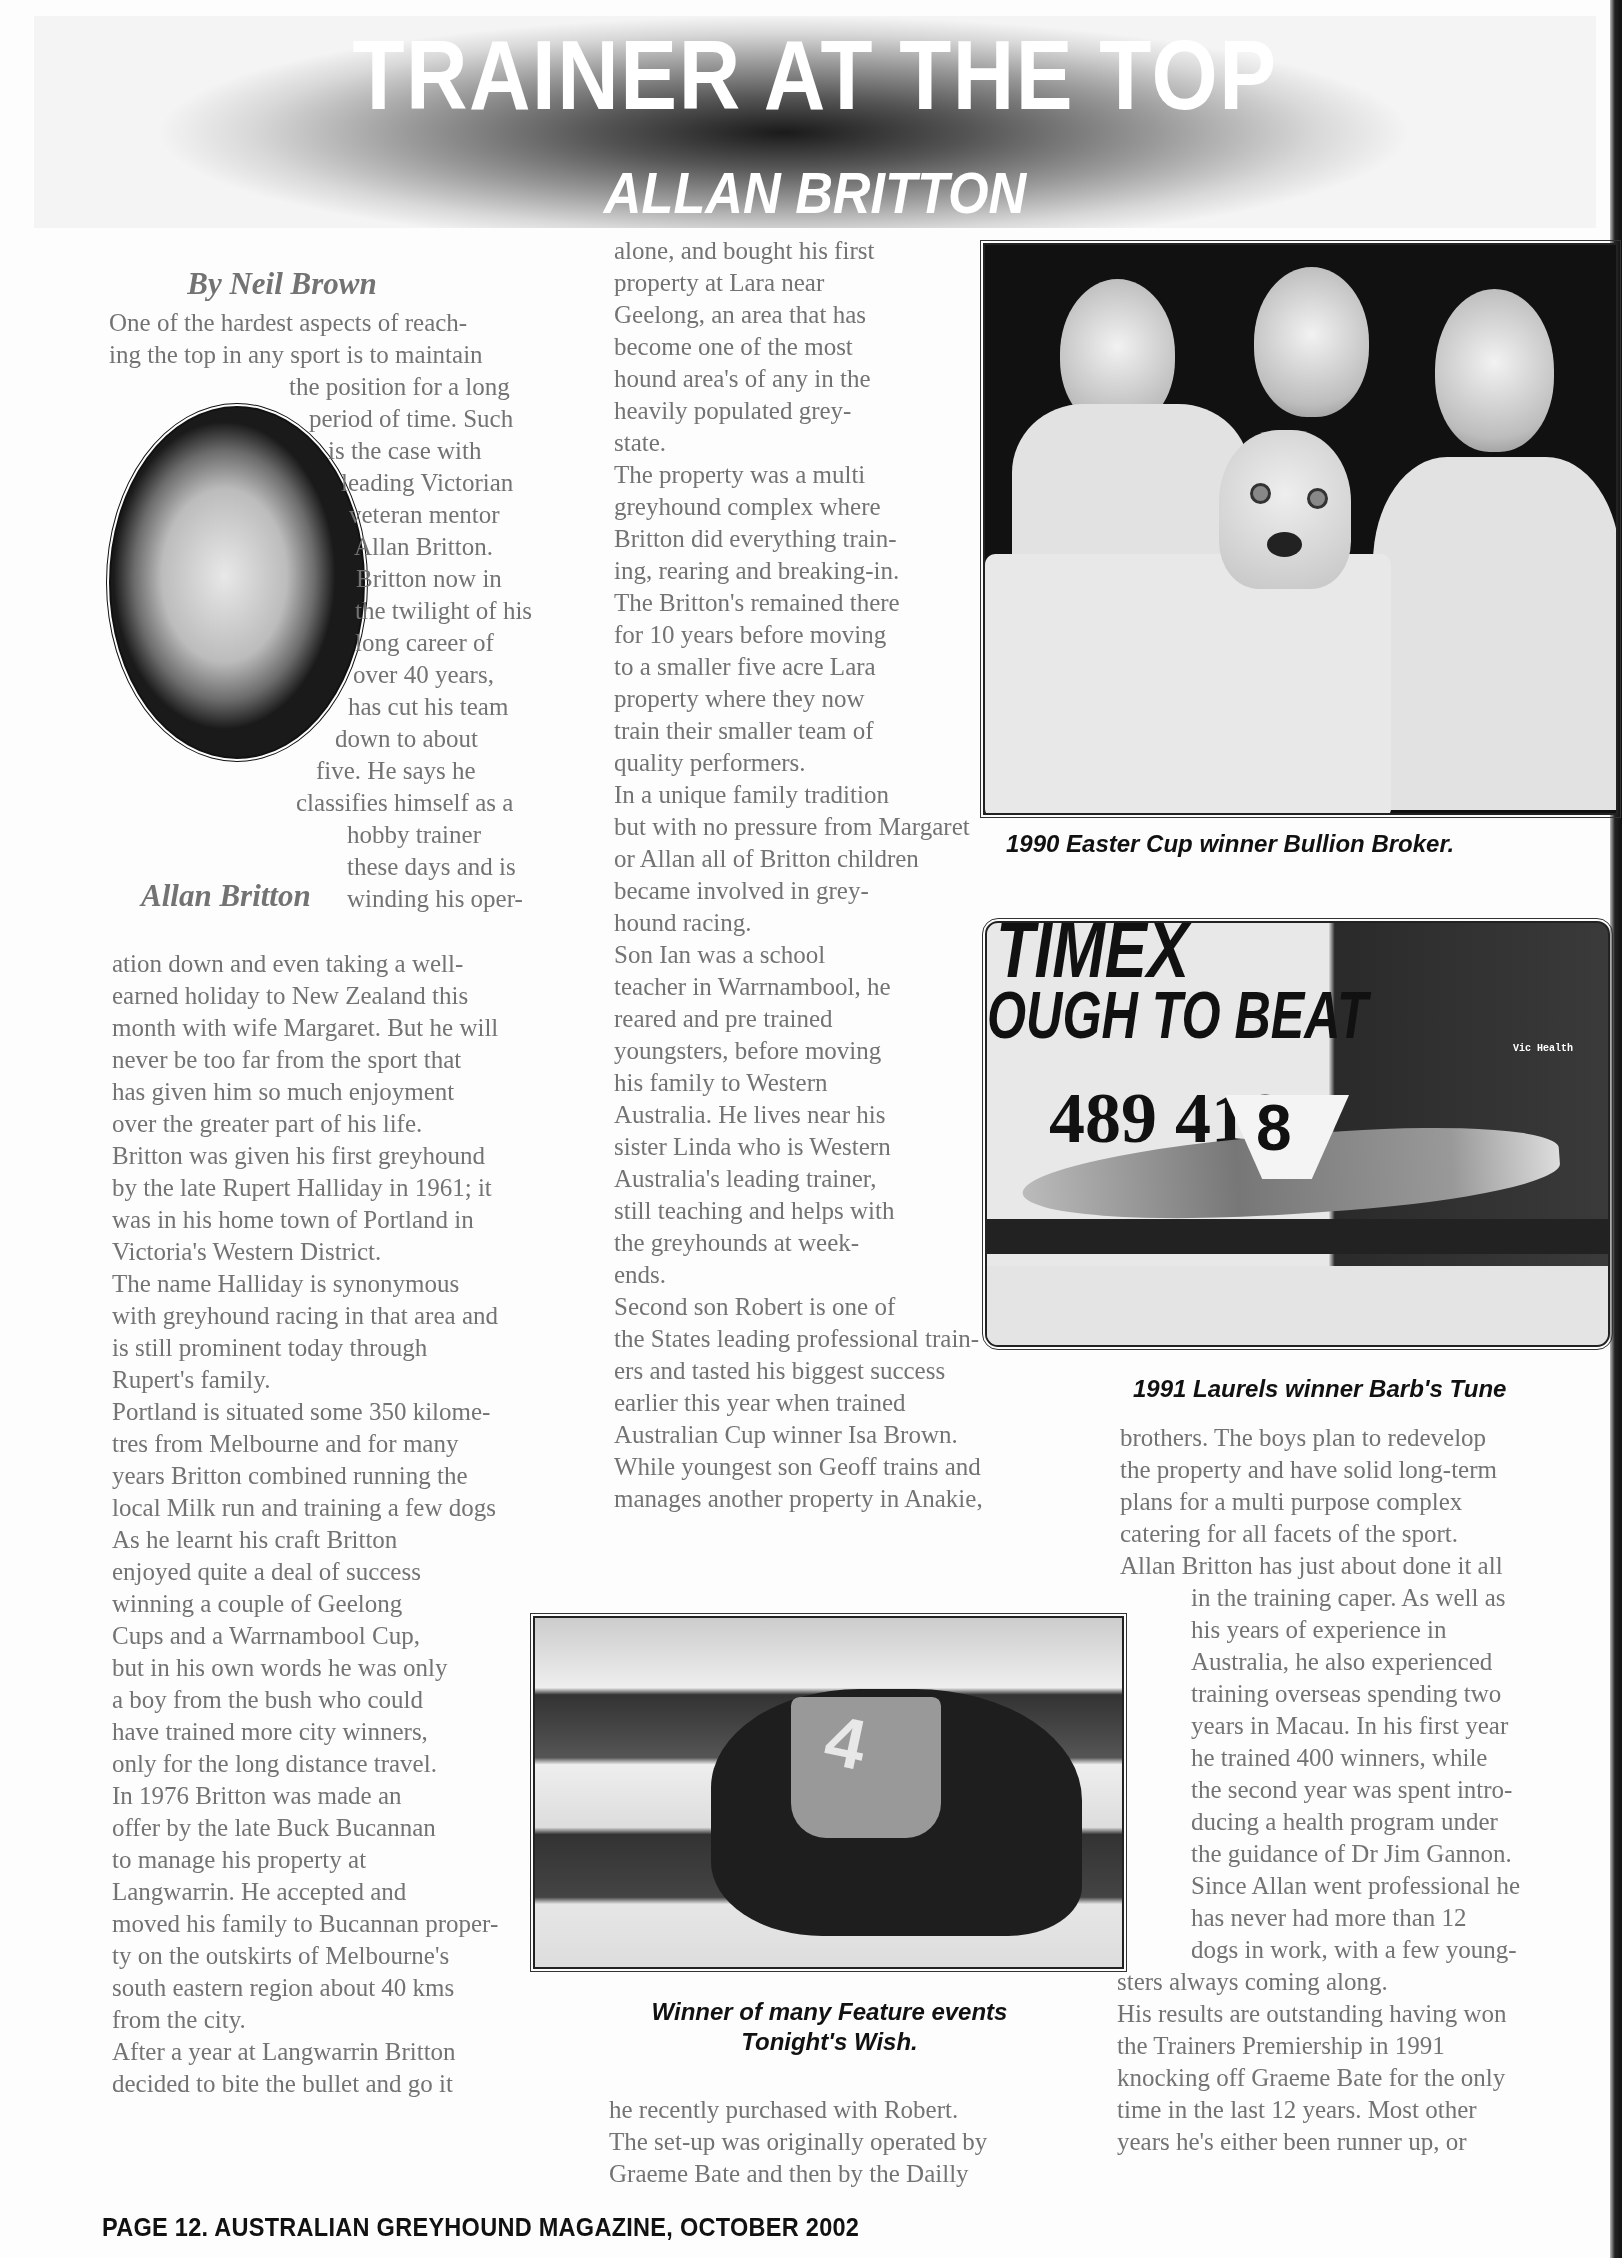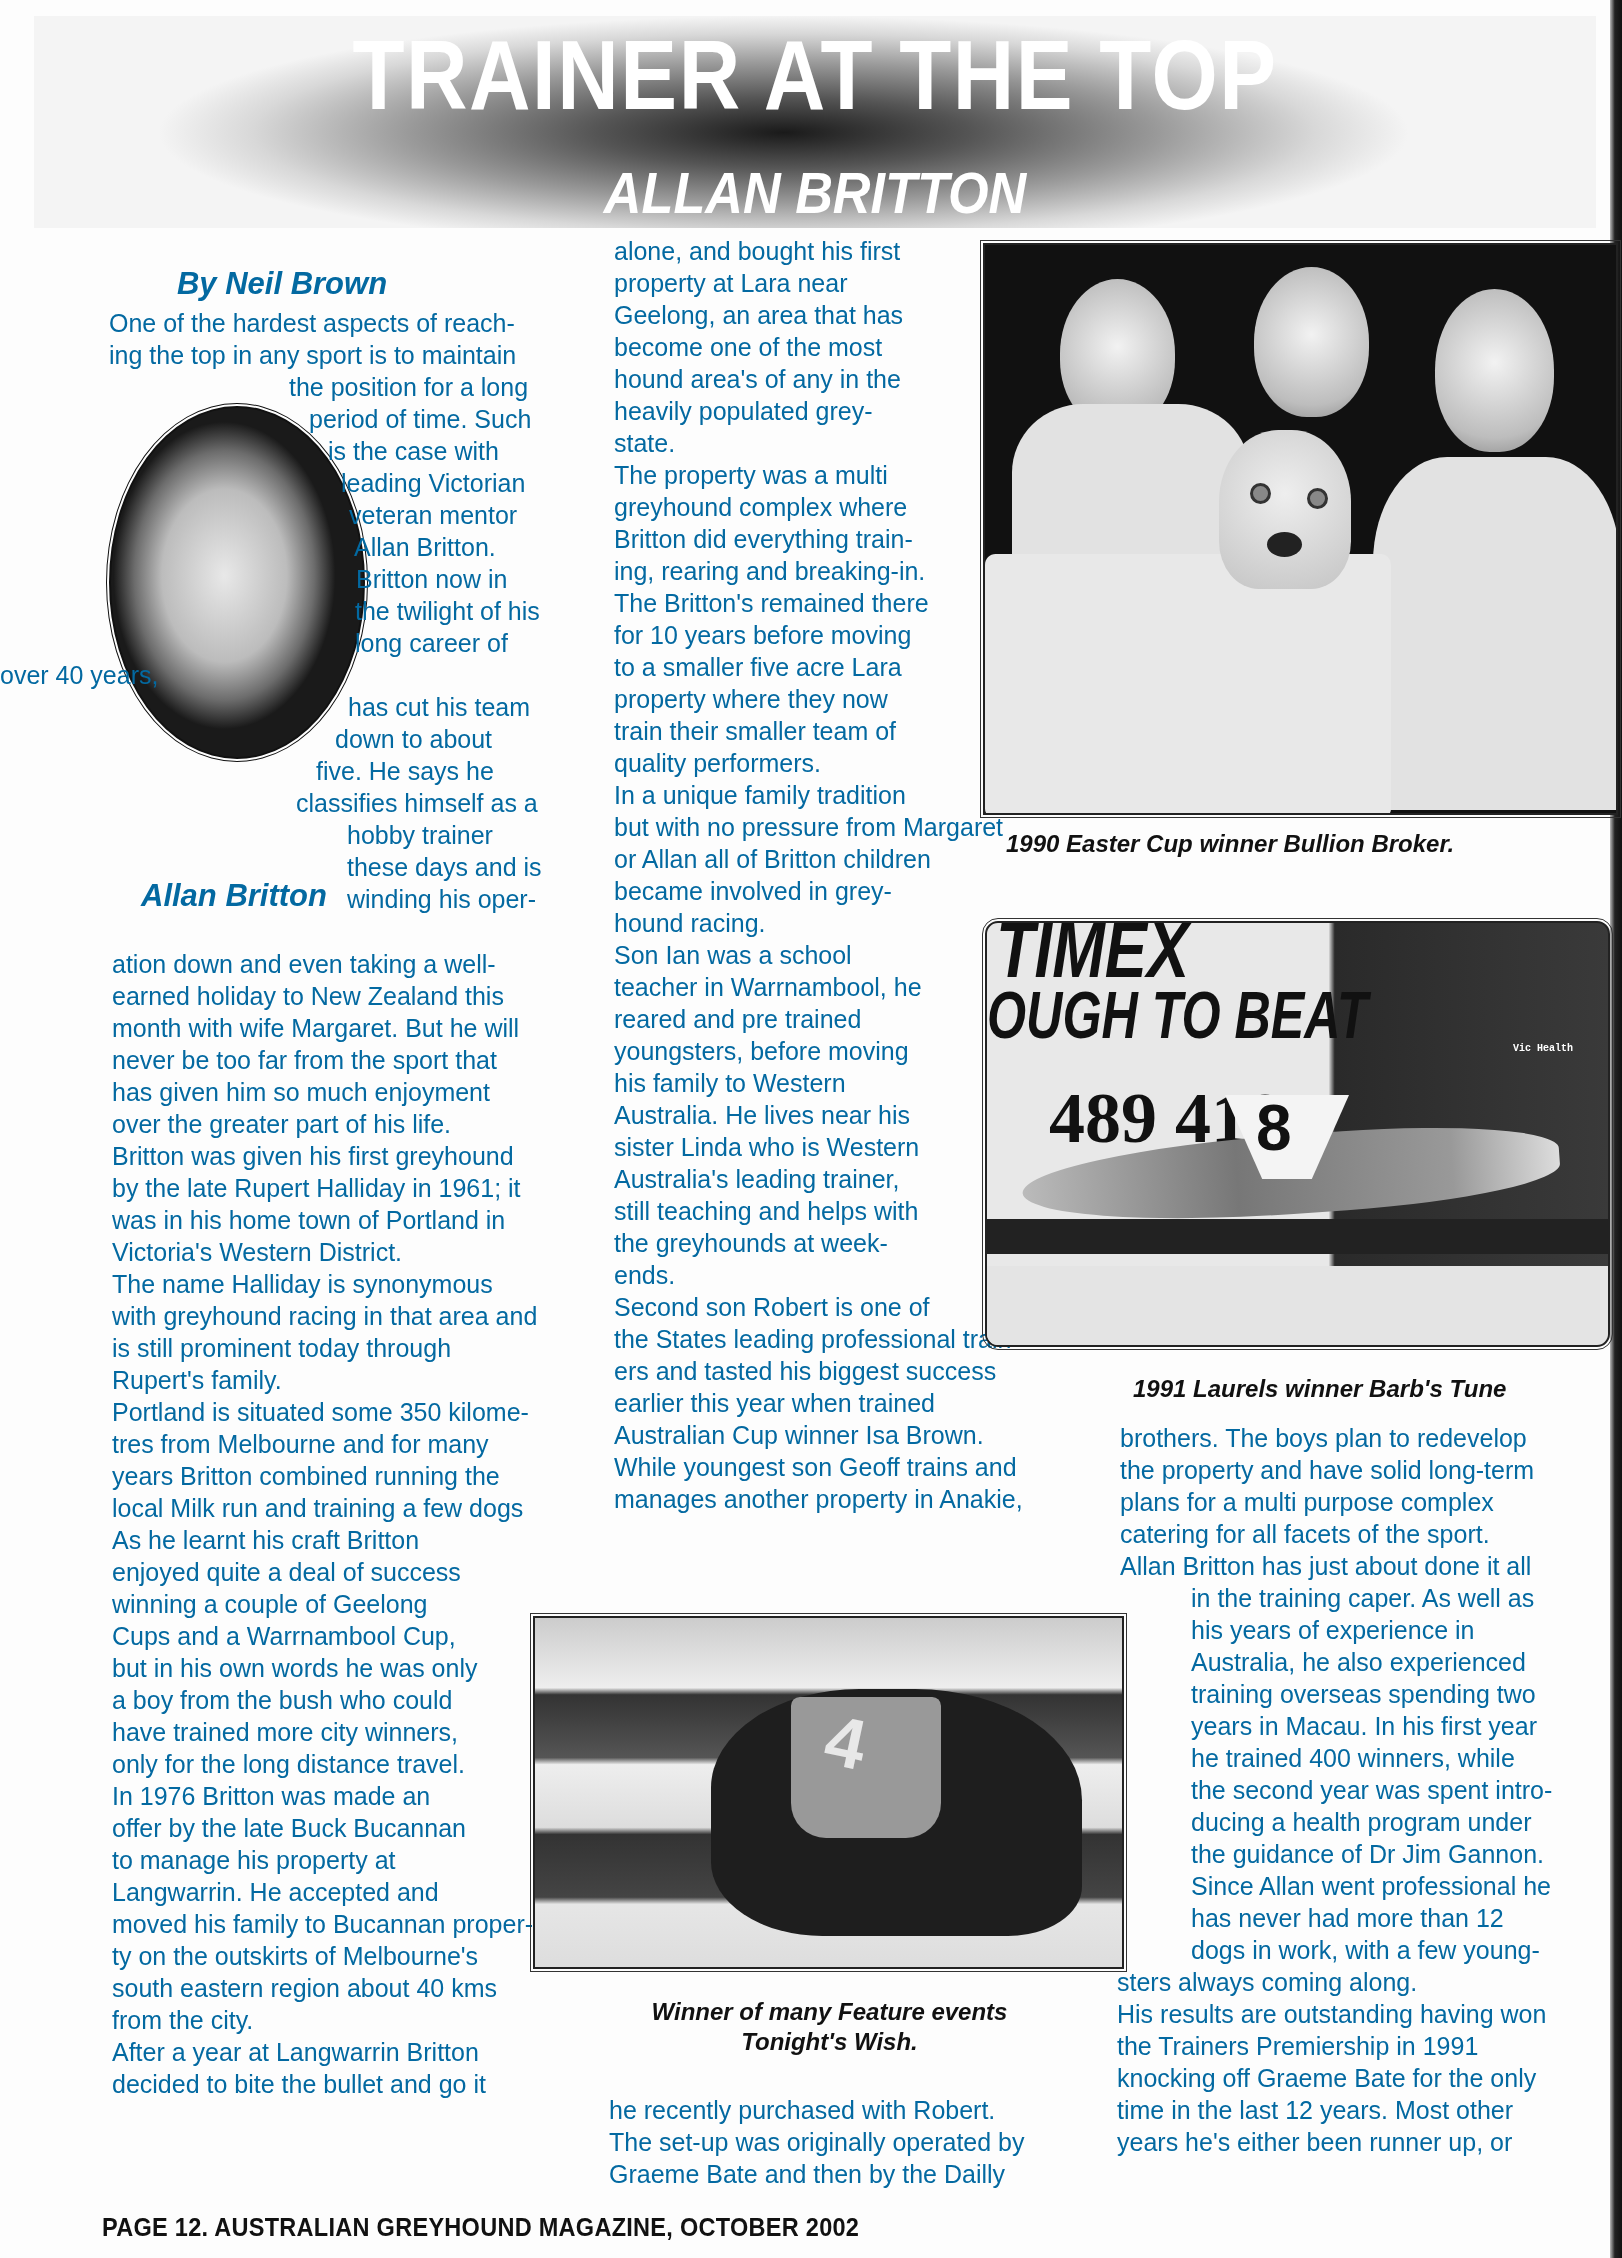--- a/index.html
+++ b/index.html
@@ -12,21 +12,21 @@
   
   .banner { position: absolute; left: 34px; top: 16px; width: 1562px; height: 212px;
     background: radial-gradient(ellipse 40% 55% at 48% 55%, #1a1a1a 0%, #555 30%, #9a9a9a 60%, #d8d8d8 85%, #f4f4f4 100%); }
   .banner-title { position: absolute; left: 0; right: 0; top: 8.8px; text-align: center;
     font-family: "Liberation Sans", sans-serif; font-weight: bold; color: #fff;
     font-size: 99px; letter-spacing: 1.8px; transform: scaleX(0.86); line-height: 1; }
   .banner-sub { position: absolute; left: 0; right: 0; top: 148px; text-align: center;
     font-weight: bold; font-style: italic; color: #fff; font-size: 58px; line-height: 1;
     transform: scaleX(0.9); }
 
-  .txt { position: absolute; font-size: 25px; line-height: 32px; color: #0369a1; }
+  .txt { position: absolute; font-size: 25px; line-height: 32px; color: #737373; font-family: Liberation Serif, serif; }
   .txt p { white-space: nowrap; }
   .c { text-align: center; }
   .bi { font-weight: bold; font-style: italic; }
 
   .photo { position: absolute; border: 2.6px double #222; outline: 0.9px solid #333; outline-offset: 2.6px; overflow: hidden; }
   .caption { position: absolute; font-weight: bold; font-style: italic; font-size: 24px; line-height: 30px; white-space: nowrap; }
 
   
   .ph1 { background: #111; }
   .ph1 .head { position: absolute; border-radius: 50% 50% 46% 46%; background: radial-gradient(circle at 50% 45%, #f2f2f2, #bdbdbd 70%, #888); }
@@ -80,21 +80,21 @@
 <div class="txt" style="left:0; top:371px; width:600px;">
   <p style="padding-left:289px">the position for a long</p>
   <p style="padding-left:309px">period of time. Such</p>
   <p style="padding-left:328px">is the case with</p>
   <p style="padding-left:341px">leading Victorian</p>
   <p style="padding-left:349px">veteran mentor</p>
   <p style="padding-left:354px">Allan Britton.</p>
   <p style="padding-left:356px">Britton now in</p>
   <p style="padding-left:355px">the twilight of his</p>
   <p style="padding-left:355px">long career of</p>
-  <p style="">over 40 years,</p>
+  <p style="padding-left:353px">over 40 years,</p>
   <p style="padding-left:348px">has cut his team</p>
   <p style="padding-left:335px">down to about</p>
   <p style="padding-left:316px">five. He says he</p>
   <p style="padding-left:296px">classifies himself as a</p>
   <p style="padding-left:347px">hobby trainer</p>
   <p style="padding-left:347px">these days and is</p>
   <p style="padding-left:347px">winding his oper-</p>
 </div>
 
 <div class="txt bi" style="left:141px; top:880px; font-size:31px;">Allan Britton</div>

